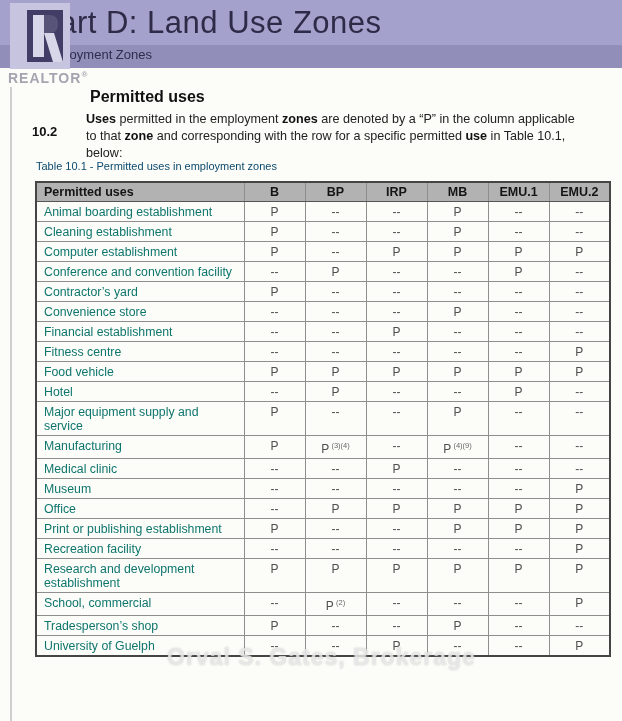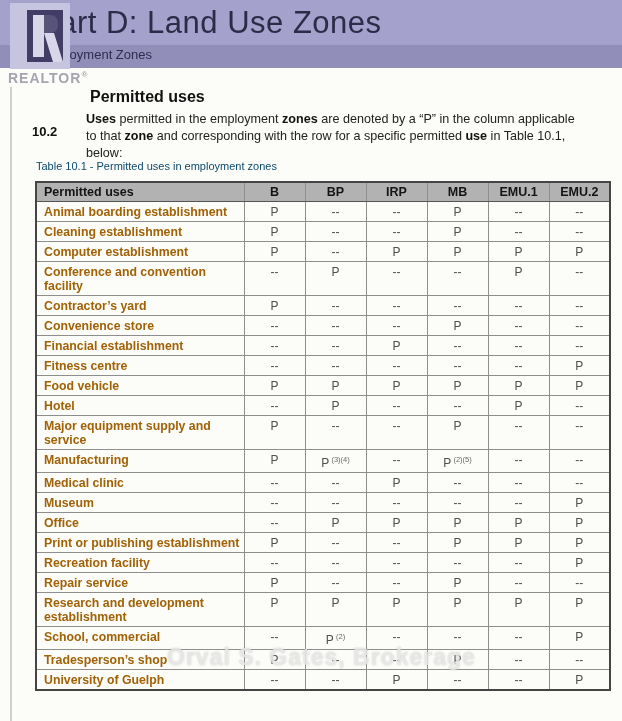--- a/index.html
+++ b/index.html
@@ -54,21 +54,21 @@
   col.c-use{width:208px;}
   col.c-z{width:61px;}
   th,td{border:1px solid #8e8e8e;vertical-align:top;}
   thead th{
     background:#b3b2b2;color:#141414;font-size:12.5px;font-weight:700;
     padding:3px 4px 2px 4px;text-align:center;line-height:13px;
     border-bottom:1.5px solid #555;
   }
   thead th.use-h{text-align:left;padding-left:7px;}
   td.use{
-    font-size:12.3px;font-weight:700;color:#a16207;
+    font-size:12.3px;font-weight:400;color:#0f766e;
     padding:2.5px 4px 2.5px 7px;line-height:14px;
   }
   td.val{
     text-align:center;font-size:12px;color:#4f4f4f;
     padding:2.5px 2px;line-height:14px;font-weight:400;
   }
   td.val sup{font-size:7.5px;color:#666;letter-spacing:0;}
 
   
   .watermark{
@@ -233,21 +233,21 @@
             <td class="val">--</td>
             <td class="val">P</td>
             <td class="val">--</td>
             <td class="val">--</td>
           </tr>
           <tr>
             <td class="use">Manufacturing</td>
             <td class="val">P</td>
             <td class="val">P<sup> (3)(4)</sup></td>
             <td class="val">--</td>
-            <td class="val">P<sup> (2)(5)</sup></td>
+            <td class="val">P<sup> (4)(9)</sup></td>
             <td class="val">--</td>
             <td class="val">--</td>
           </tr>
           <tr>
             <td class="use">Medical clinic</td>
             <td class="val">--</td>
             <td class="val">--</td>
             <td class="val">P</td>
             <td class="val">--</td>
             <td class="val">--</td>
@@ -281,29 +281,20 @@
             <td class="val">P</td>
           </tr>
           <tr>
             <td class="use">Recreation facility</td>
             <td class="val">--</td>
             <td class="val">--</td>
             <td class="val">--</td>
             <td class="val">--</td>
             <td class="val">--</td>
             <td class="val">P</td>
-          </tr>
-          <tr>
-            <td class="use">Repair service</td>
-            <td class="val">P</td>
-            <td class="val">--</td>
-            <td class="val">--</td>
-            <td class="val">P</td>
-            <td class="val">--</td>
-            <td class="val">--</td>
           </tr>
           <tr>
             <td class="use">Research and development establishment</td>
             <td class="val">P</td>
             <td class="val">P</td>
             <td class="val">P</td>
             <td class="val">P</td>
             <td class="val">P</td>
             <td class="val">P</td>
           </tr>

